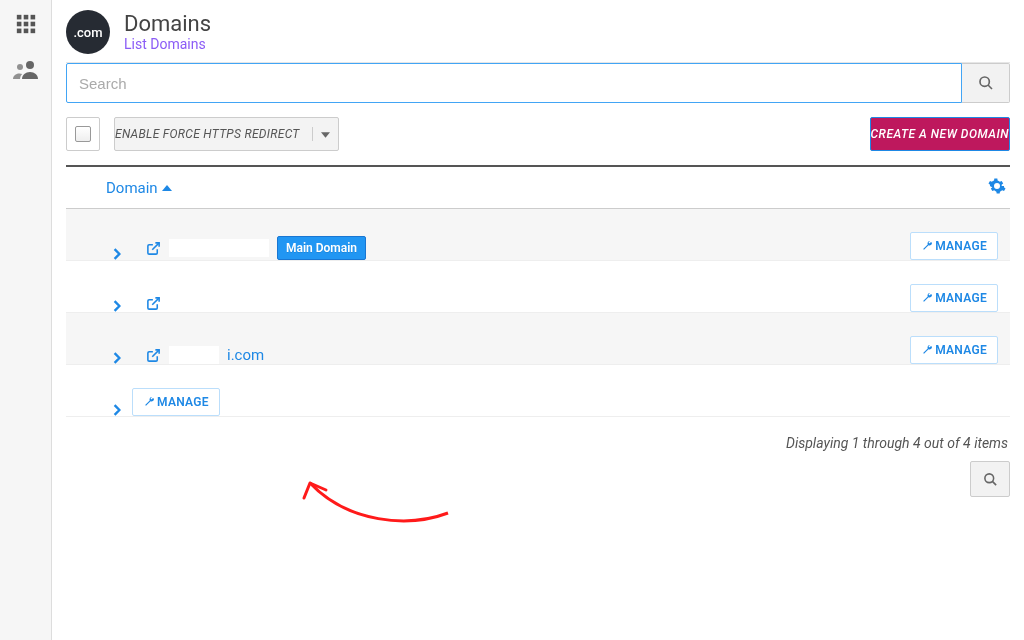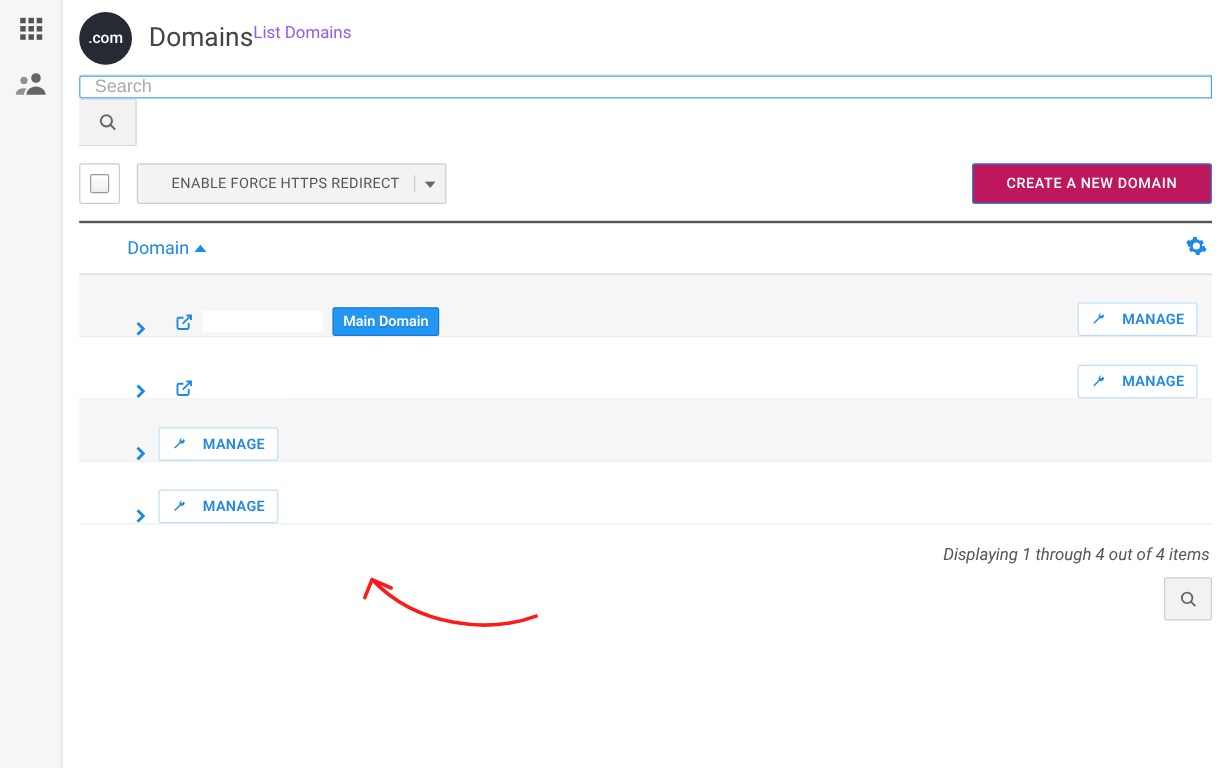--- a/index.html
+++ b/index.html
@@ -6,56 +6,56 @@
   html, body { margin:0; padding:0; font-family: -apple-system, BlinkMacSystemFont, "Segoe UI", Roboto, Arial, sans-serif; font-size:14px; color:#333; background:#fff; }
   body { width:1024px; height:640px; overflow:hidden; position:relative; }
 
   .leftbar { position:absolute; left:0; top:0; width:52px; height:640px; border-right:1px solid #ddd; background:#f6f6f6; display:flex; flex-direction:column; align-items:center; padding-top:10px; gap:18px; }
   .leftbar .icon { width:28px; height:28px; display:flex; align-items:center; justify-content:center; color:#555; cursor:pointer; }
 
   .main { position:absolute; left:52px; top:0; right:0; bottom:0; padding:0 14px 0 14px; }
 
   .header { display:flex; align-items:center; gap:14px; padding:10px 0 8px 0; border-bottom:1px solid #e6e6e6; }
   .logo { width:44px; height:44px; border-radius:50%; background:#262b33; display:flex; align-items:center; justify-content:center; color:#fff; font-size:13px; font-weight:500;text-align:right; }
-  .titles { display:flex; flex-direction:row; }
+  .titles { display:flex; flex-direction:column; }
   .title { font-size:22px; color:#444; line-height:1.1; }
   .subtitle { font-size:14px; color:#8b5cf6; }
 
   .intro { margin:14px 2px 18px 2px; font-size:15px; color:#444; }
   .intro a { color:#1e88e5; text-decoration:underline; cursor:pointer; }
 
-  .searchbar { display:flex;flex-direction:column; }
+  .searchbar { display:flex; }
   .searchbar input { flex:1; height:40px; border:1px solid #42a5f5; border-radius:2px 0 0 2px; padding:0 12px; font-size:15px; outline:none; }
   .searchbar input::placeholder { color:#aaa; }
   .searchbtn { width:48px; height:40px; border:1px solid #ccc; border-left:none; background:#f2f2f2; display:flex; align-items:center; justify-content:center; color:#666; cursor:pointer; border-radius:0 2px 2px 0; }
 
   .toolbar { display:flex; align-items:center; gap:14px; margin-top:14px; }
   .toolbar .cbwrap { width:34px; height:34px; border:1px solid #ccc; border-radius:2px; display:flex; align-items:center; justify-content:center; background:#fff; }
   .cbwrap .cb { width:16px; height:16px; border:1px solid #999; background:linear-gradient(#fff,#eee); border-radius:2px; display:inline-block; }
-  .btn { height:34px; border:1px solid #ccc; background:#f3f3f3; color:#555; font-size:12px; letter-spacing:.3px; padding:0 28px; display:flex; align-items:center; gap:8px; cursor:pointer; border-radius:2px; }
+  .btn { height:34px; border:1px solid #ccc; background:#f3f3f3; color:#555; font-size:12px; letter-spacing:.3px; padding:0 0; display:flex; align-items:center; gap:8px; cursor:pointer; border-radius:2px;font-style:italic; }
   .btn.primary { background:#be185d; color:#fff; border-color:#1e88e5; font-weight:500; letter-spacing:.5px; }
   .btn.split { padding-right:8px; }
   .btn .caret { border-left:1px solid #ccc; padding-left:8px; margin-left:4px; }
   .spacer { flex:1; }
 
   .tableHead { display:flex; margin-top:14px; padding:10px 4px 10px 40px; border-top:2px solid #555; border-bottom:1px solid #ccc; }
   .sortcol { color:#1e88e5; font-size:15px; display:flex; align-items:center; gap:4px; cursor:pointer; }
   .gear { color:#1e88e5; cursor:pointer; }
 
   .rows { }
   .row { display:flex; align-items:flex-end; height:52px; padding:0 12px 0 8px; border-bottom:1px solid #eee; }
   .row.alt { background:#f6f6f6; }
   .row .cell-cb { width:28px; display:flex; justify-content:center; }
   .row .cell-exp { width:30px; display:flex; justify-content:center; color:#1e88e5; cursor:pointer; }
   .row .cell-name { flex:1; display:flex; align-items:center; gap:8px; min-width:0; padding-left:14px; }
   .row .ext { color:#1e88e5; cursor:pointer; display:inline-flex; }
   .row .domlink { color:#1e88e5; cursor:pointer; font-size:15px; }
   .row .obscured { display:inline-block; width:100px; height:18px; background:#fff; border:1px solid transparent; }
   .badge { background:#2196f3; color:#fff; font-size:12px; font-weight:600; padding:4px 8px; border:1px solid #1976d2; border-radius:2px; text-shadow:0 1px 0 rgba(0,0,0,.1); }
-  .managebtn { border:1px solid #bbdefb; background:#fff; color:#1e88e5; font-size:12px; font-weight:600; letter-spacing:.3px; padding:6px 10px; border-radius:2px; display:flex; align-items:center; gap:14px; cursor:pointer; }
+  .managebtn { border:1px solid #bbdefb; background:#fff; color:#1e88e5; font-size:12px; font-weight:600; letter-spacing:.3px; padding:6px 10px; border-radius:2px; display:flex; align-items:center; gap:2px; cursor:pointer; }
 
   .footer { text-align:right; color:#555; font-size:14px; padding:18px 2px 0 0;font-style:italic; }
   .footsearch { display:flex; justify-content:flex-end; margin-top:10px; }
   .footsearch .sbtn { width:40px; height:36px; border:1px solid #ccc; background:#f2f2f2; display:flex; align-items:center; justify-content:center; color:#666; cursor:pointer; border-radius:2px; }
 
   .arrow { position:absolute; left:298px; top:468px; pointer-events:none; }
 </style>
 </head>
 <body>
 
@@ -192,20 +192,31 @@
       </div>
     </div>
 
     <div class="row alt">
       <div class="cell-cb"></div>
       <div class="cell-exp">
         <svg width="8" height="12" viewBox="0 0 6 10" fill="none" stroke="#1e88e5" stroke-width="2">
             <path d="M1 1l4 4-4 4"></path>
           </svg>
       </div>
+      <div class="cell-name">
+        <span class="ext">
+          <svg width="15" height="15" viewBox="0 0 24 24" fill="none" stroke="#1e88e5" stroke-width="2.5">
+              <path d="M18 13v6a2 2 0 01-2 2H5a2 2 0 01-2-2V8a2 2 0 012-2h6"></path>
+              <path d="M15 3h6v6"></path>
+              <path d="M10 14L21 3"></path>
+            </svg>
+        </span>
+        <span class="obscured" style="width:50px;"></span>
+        <span class="domlink">i.com</span>
+      </div>
       <div class="managebtn">
         <svg width="12" height="12" viewBox="0 0 24 24" fill="#1e88e5">
             <path d="M22 6a5 5 0 01-6.9 4.6L6 19.7 4.3 18l9.1-9.1A5 5 0 0118 2l-3 3 2 2 3-3 .1.1A5 5 0 0122 6z"></path>
           </svg>
         <span>MANAGE</span>
       </div>
     </div>
 
     <div class="row">
       <div class="cell-cb"></div>

